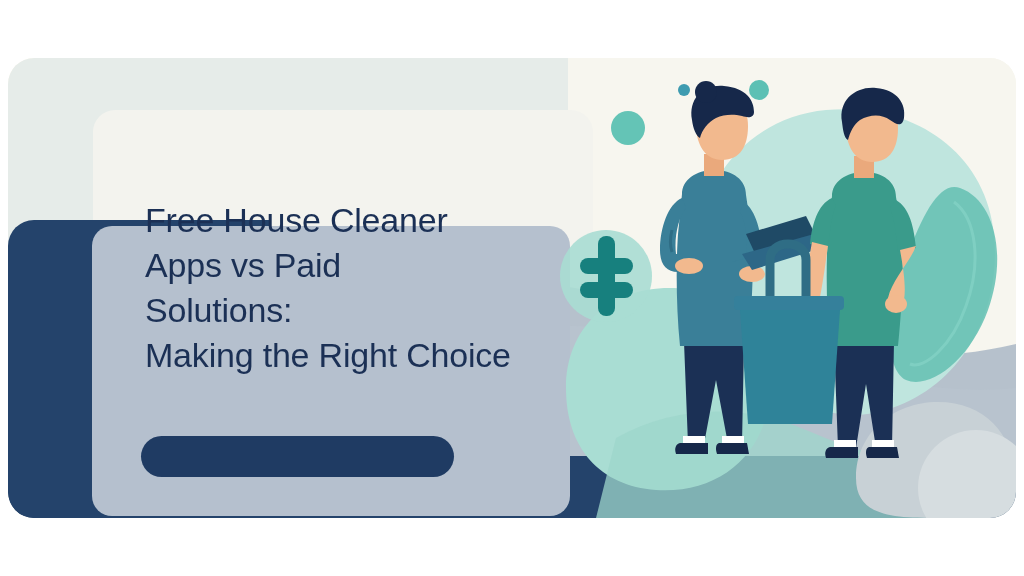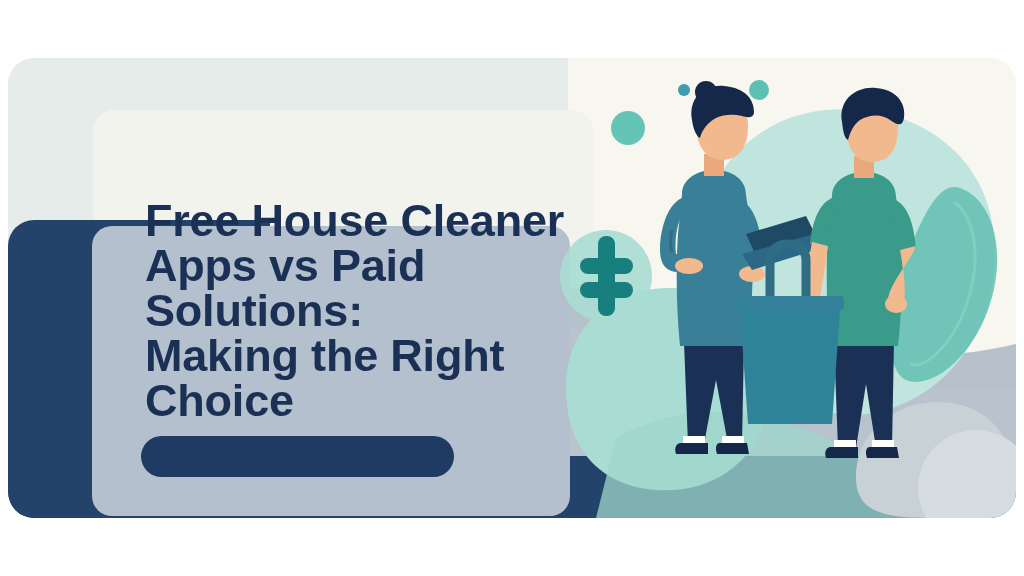--- a/index.html
+++ b/index.html
@@ -119,23 +119,23 @@
     background: #1f3b63;
     border-radius: 21px;
   }
 
   
   .title {
     position: absolute;
     left: 137px;
     top: 140px;
     width: 520px;
-    font-size: 45px;
+    font-size: 34px;
     line-height: 45px;
-    font-weight: bold;
+    font-weight: normal;
     color: #1b3055;
     letter-spacing: -0.2px;
     white-space: pre-line;
   }
 
   
   .illus {
     position: absolute;
     left: 548px;
     top: 0;

